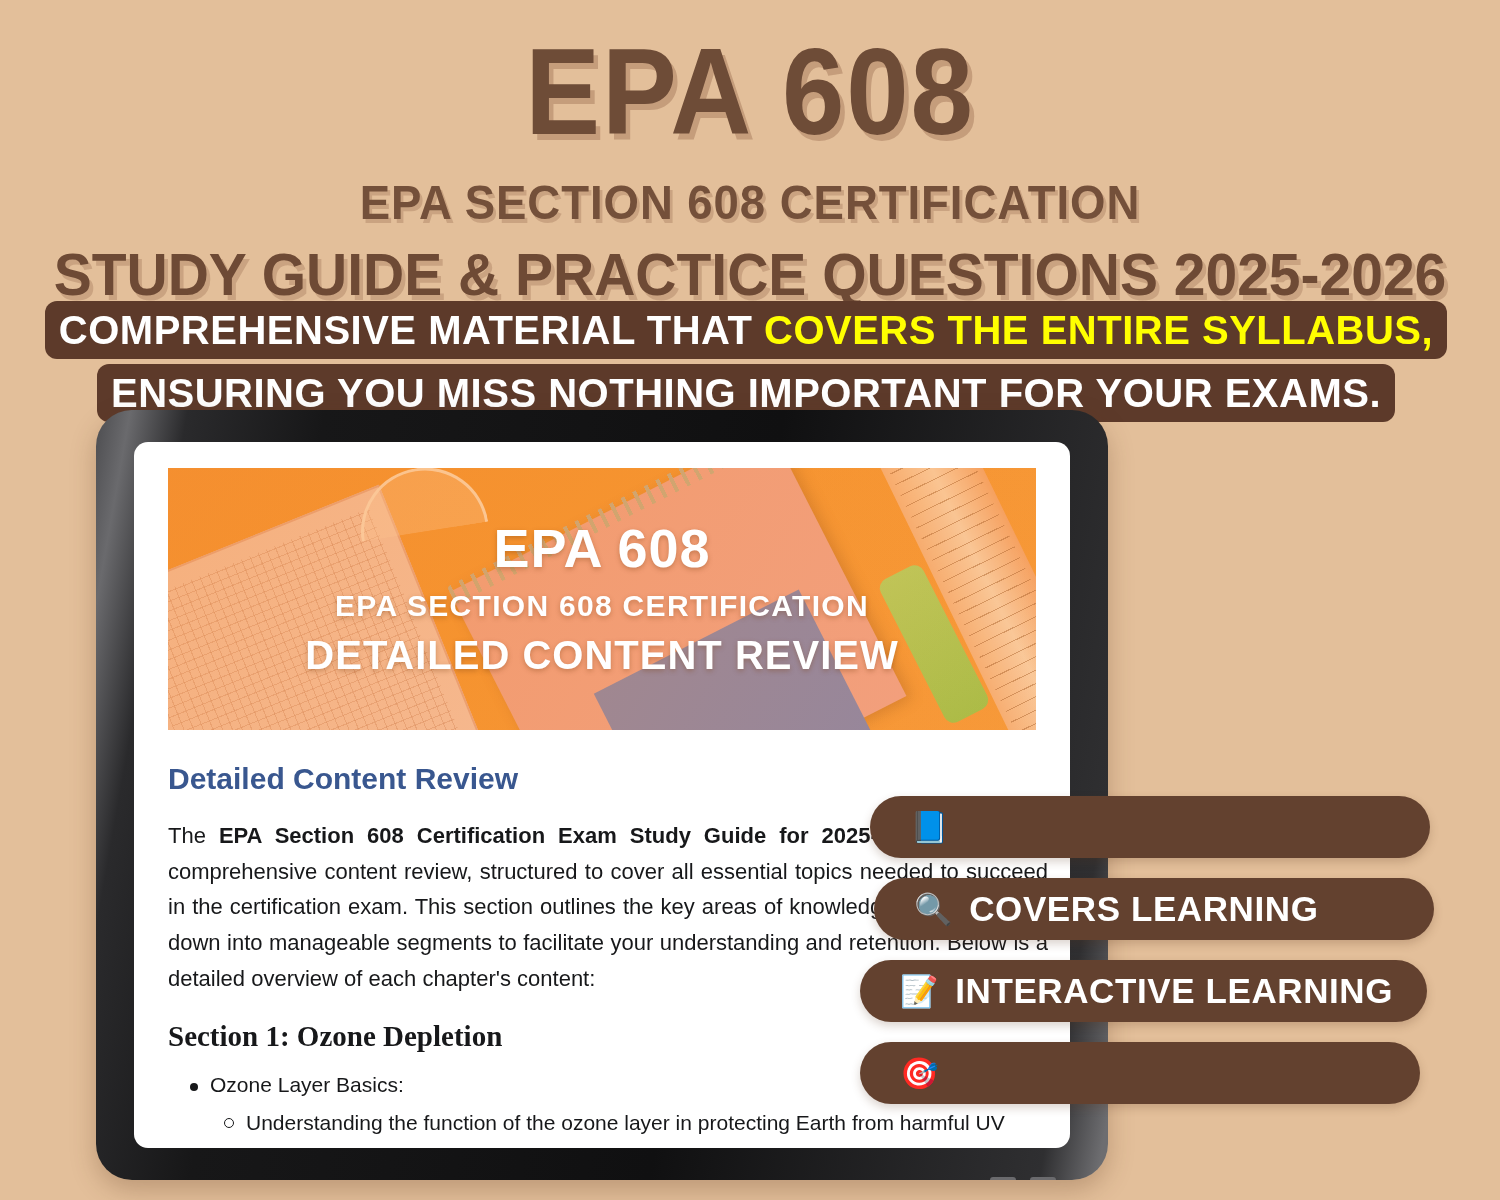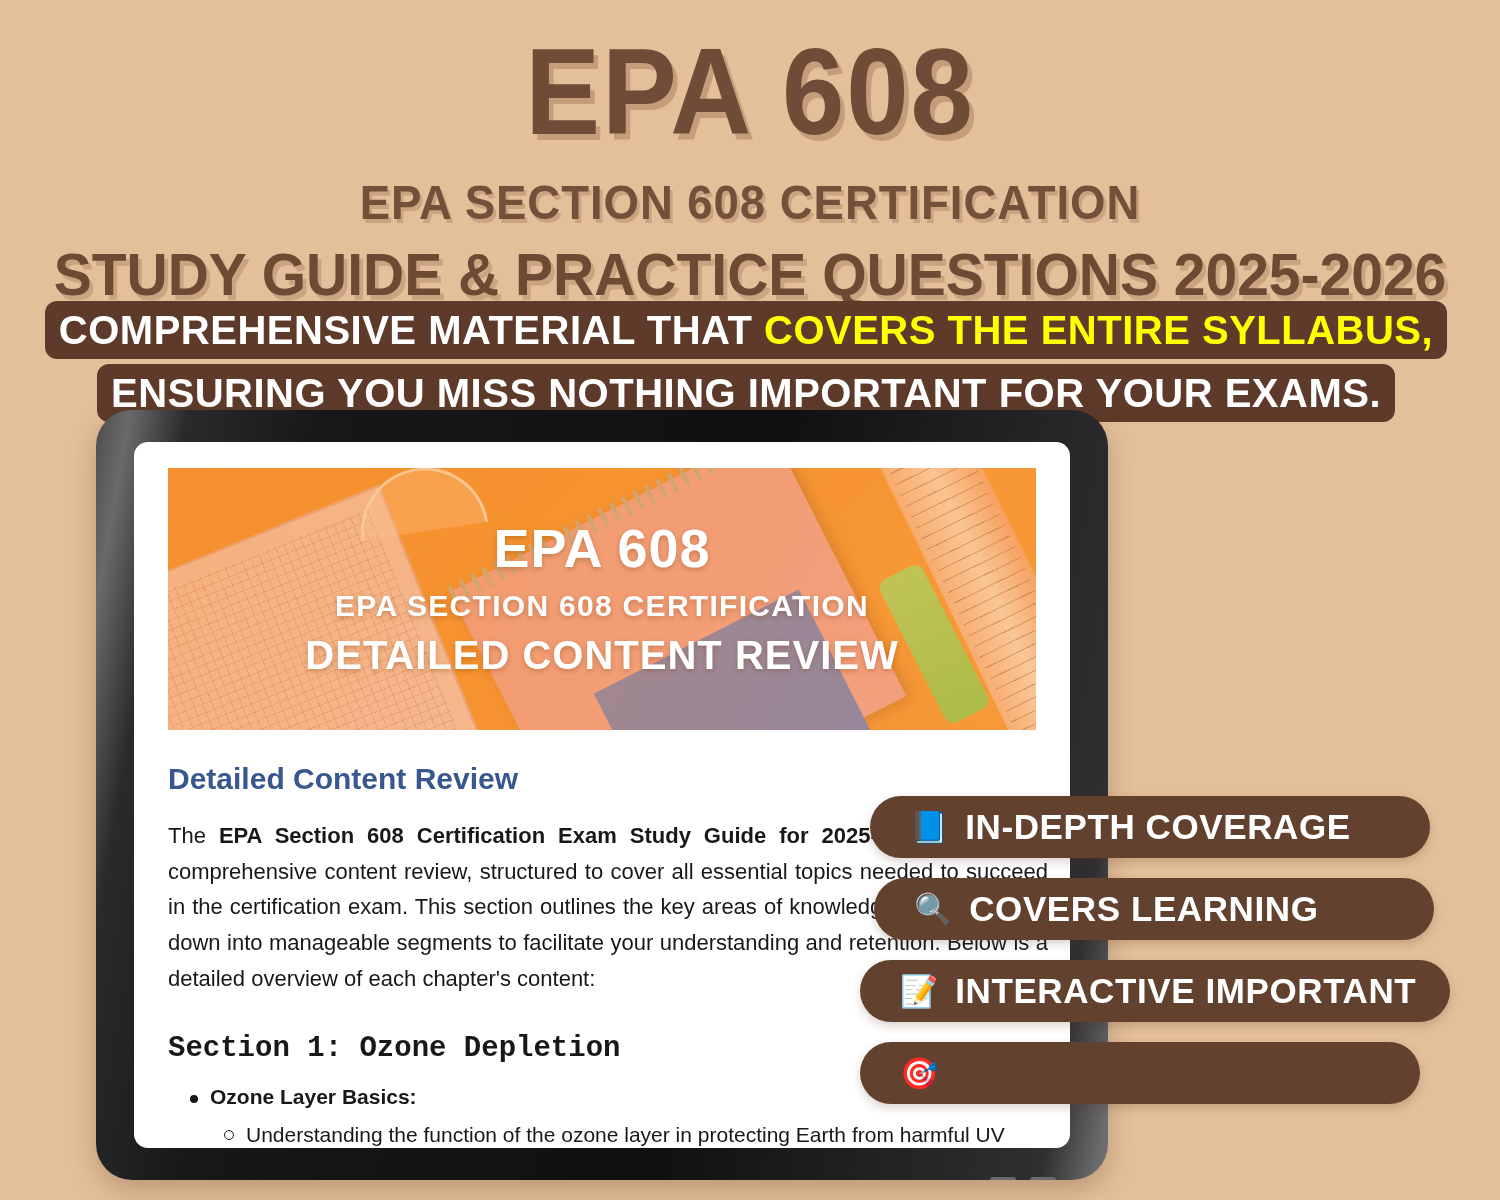--- a/index.html
+++ b/index.html
@@ -244,32 +244,32 @@
     font-size: 22px;
     line-height: 1.62;
     color: #17181a;
     margin-top: 22px;
     text-align: justify;
     width: 880px;
   }
   .doc-p b { font-weight: bold; }
 
   .doc-h2 {
-    font-family: Liberation Mono, monospace;
+    font-family: Liberation Serif, serif;
     font-weight: bold;
     font-size: 29px;
     color: #17181a;
-    margin-top: 36px;
+    margin-top: 24px;
   }
 
   .doc-list { list-style: none; margin-top: 20px; }
   .doc-li {
     font-family: "Liberation Sans Narrow", "Liberation Sans", sans-serif;
     font-size: 21px;
-    font-weight: bold;
+    font-weight: normal;
     color: #17181a;
     position: relative;
     padding-left: 42px;
   }
   .doc-li::before {
     content: "";
     position: absolute;
     left: 22px; top: 10px;
     width: 8px; height: 8px;
     border-radius: 50%;
@@ -383,26 +383,25 @@
 
     </div>
   </div>
   <div class="tablet-btn" style="right:92px;"></div>
   <div class="tablet-btn" style="right:52px;"></div>
 </div>
 
 <div class="pills">
   <div class="pill pill-1">
     <span class="pill-icon">📘</span>
-    <span>IN-DEPTH COVERAGE</span>
   </div>
   <div class="pill pill-2">
     <span class="pill-icon">🔍</span>
     <span>COVERS LEARNING</span>
   </div>
   <div class="pill pill-3">
     <span class="pill-icon">📝</span>
-    <span>INTERACTIVE IMPORTANT</span>
+    <span>INTERACTIVE LEARNING</span>
   </div>
   <div class="pill pill-4">
     <span class="pill-icon">🎯</span>
   </div>
 </div>
 
 </body></html>

